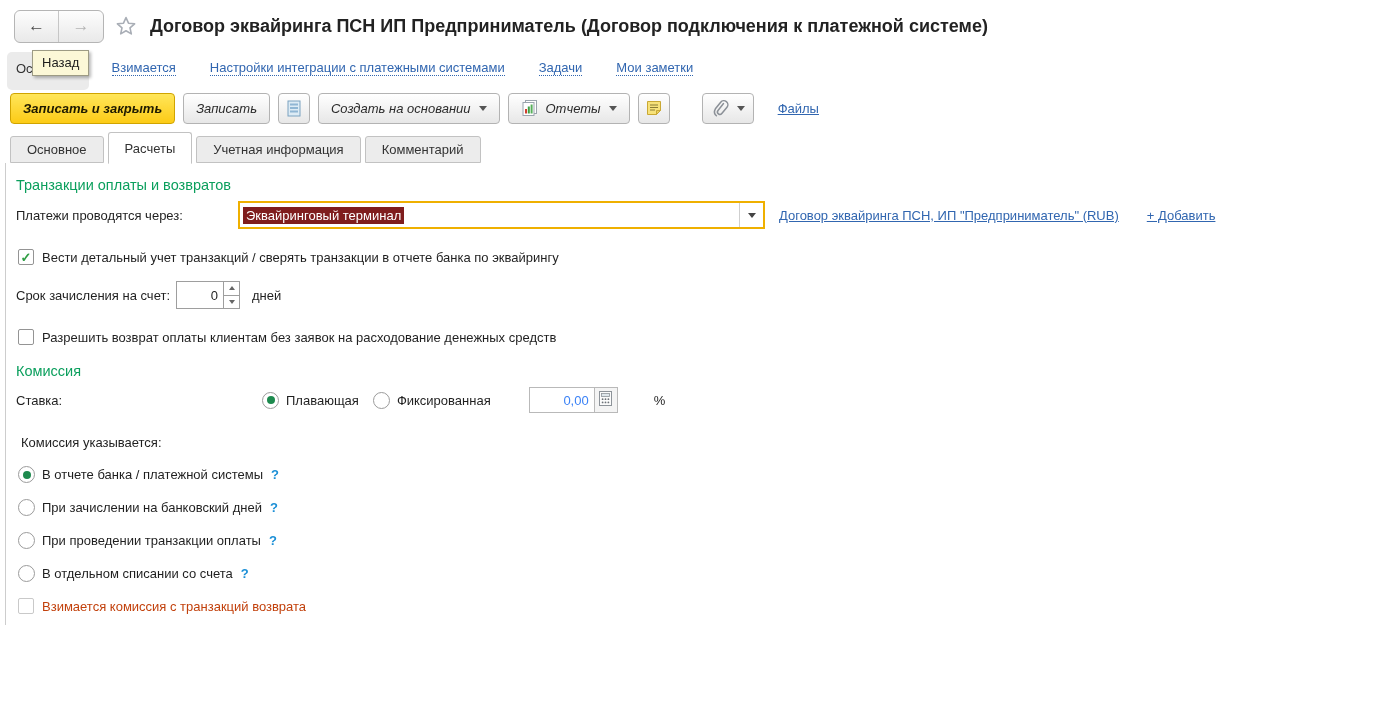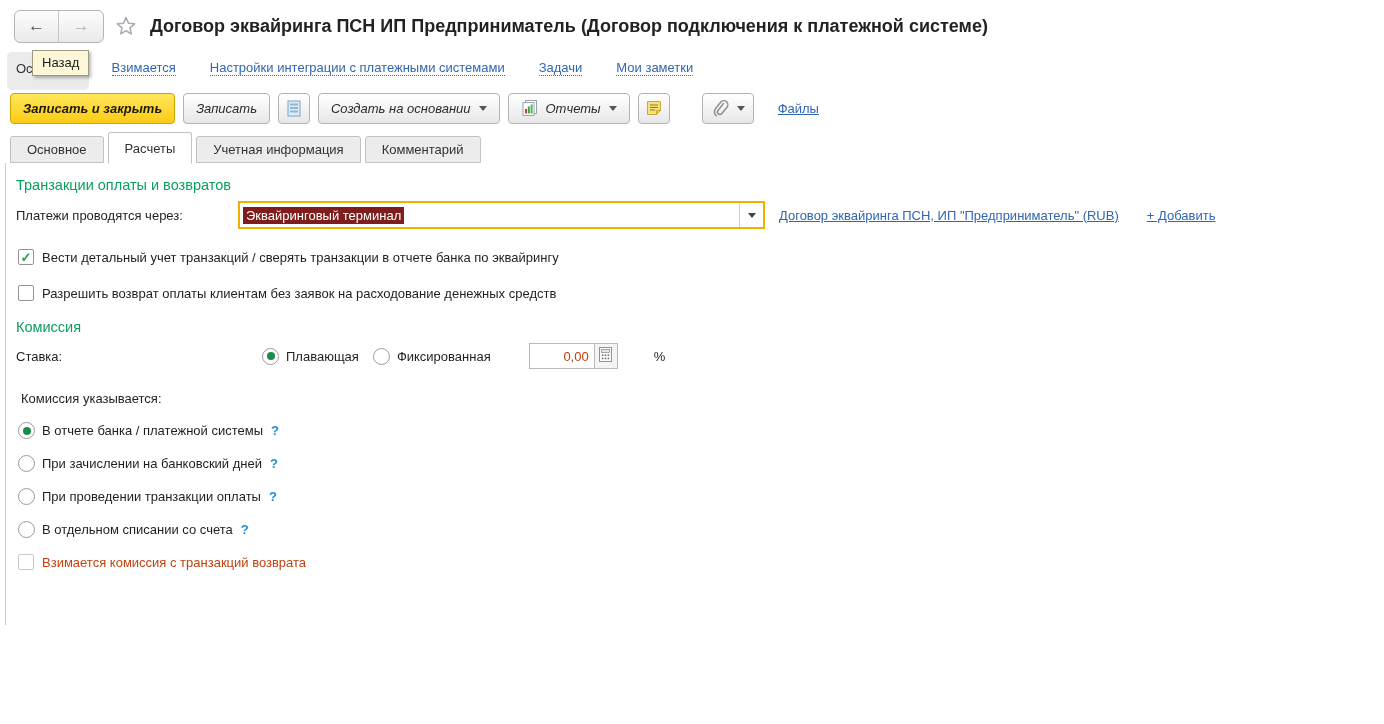--- a/index.html
+++ b/index.html
@@ -94,21 +94,21 @@
     border-top:4px solid #666; }
   .units { margin-left:12px; }
 
   .radio { width:17px; height:17px; border:1px solid #9b9b9b; border-radius:50%; background:#fff;
     margin-right:7px; flex:none; display:flex; align-items:center; justify-content:center; cursor:pointer; }
   .radio.sel::after { content:""; width:8px; height:8px; border-radius:50%; background:#1d8a4e; }
   .radgroup { display:flex; align-items:center; }
   .radgroup .opt { display:flex; align-items:center; margin-right:14px; cursor:pointer; }
 
   .decfield { display:inline-flex; height:26px; }
-  .decfield .dval { width:66px; border:1px solid #b9b9b9; background:#fff; color:#c2410c;
+  .decfield .dval { width:66px; border:1px solid #b9b9b9; background:#fff; color:#3b82f6;
     display:flex; align-items:center; justify-content:flex-end; padding-right:5px; }
   .calcbtn { width:23px; border:1px solid #b9b9b9; border-left:none; background:#f4f4f4;
     display:flex; align-items:center; justify-content:center; cursor:pointer; }
 
   .optrow { display:flex; align-items:center; margin:16px 0 0 7px; }
   .help { color:#1b8fd6; font-weight:bold; margin-left:8px; cursor:pointer; }
 
   .plainlbl { margin:22px 0 0 10px; }
 </style>
 </head>
@@ -214,20 +214,35 @@
     </div>
     <a class="link after-combo">Договор эквайринга ПСН, ИП "Предприниматель" (RUB)</a>
     <a class="link add-link">+ Добавить</a>
   </div>
 
   <div class="chkrow">
     <div class="chk">✓</div>
     <div class="lbl">Вести детальный учет транзакций / сверять транзакции в отчете банка по эквайрингу</div>
   </div>
 
+  <div class="frow" style="margin-top:16px;">
+    <div class="field-label" style="width:160px;">Срок зачисления на счет:</div>
+    <div class="numwrap">
+      <div class="nval">0</div>
+      <div class="spin">
+        <div class="up">
+            <span class="tri-up"></span>
+          </div>
+        <div class="dn">
+            <span class="tri-dn"></span>
+          </div>
+      </div>
+    </div>
+    <div class="units">дней</div>
+  </div>
 
   <div class="chkrow">
     <div class="chk"></div>
     <div class="lbl">Разрешить возврат оплаты клиентам без заявок на расходование денежных средств</div>
   </div>
 
   <div class="sect" style="margin-top:18px;">Комиссия</div>
 
   <div class="frow" style="gap:24px;">
     <div class="field-label">Ставка:</div>

